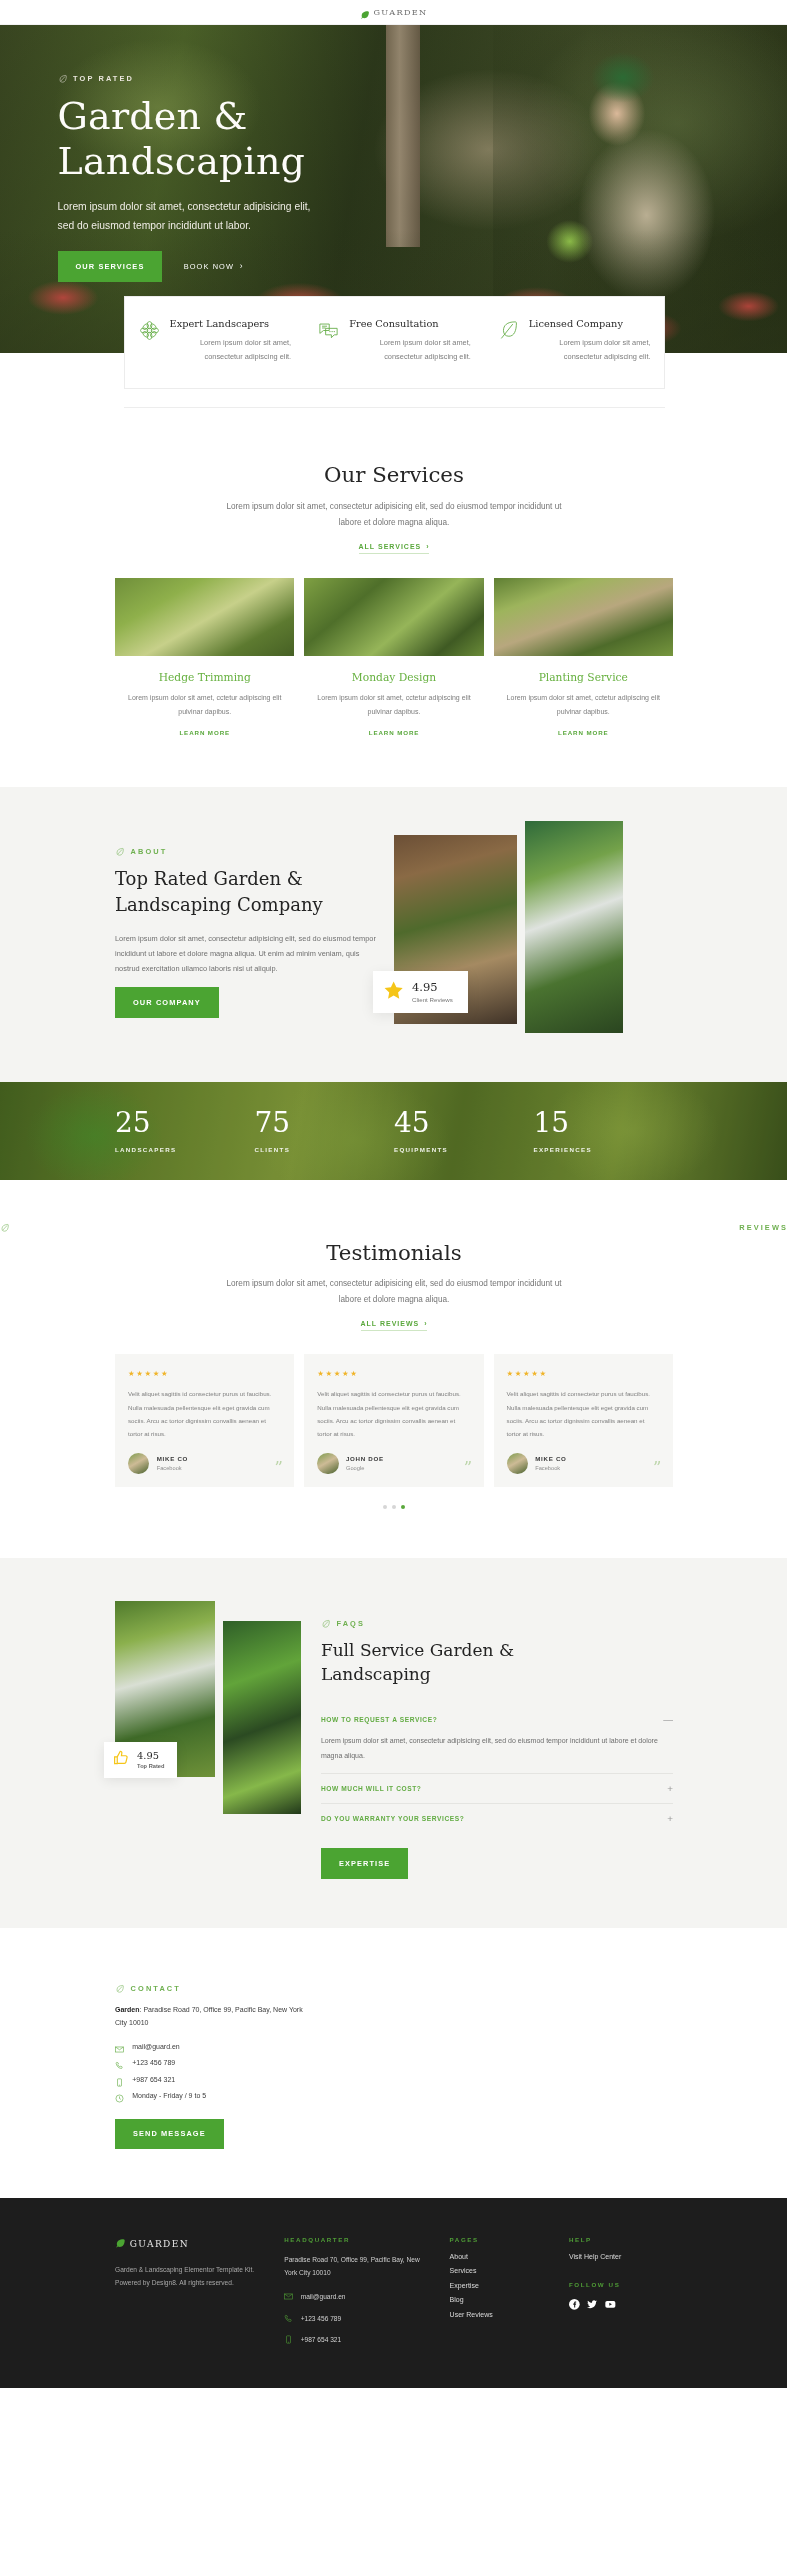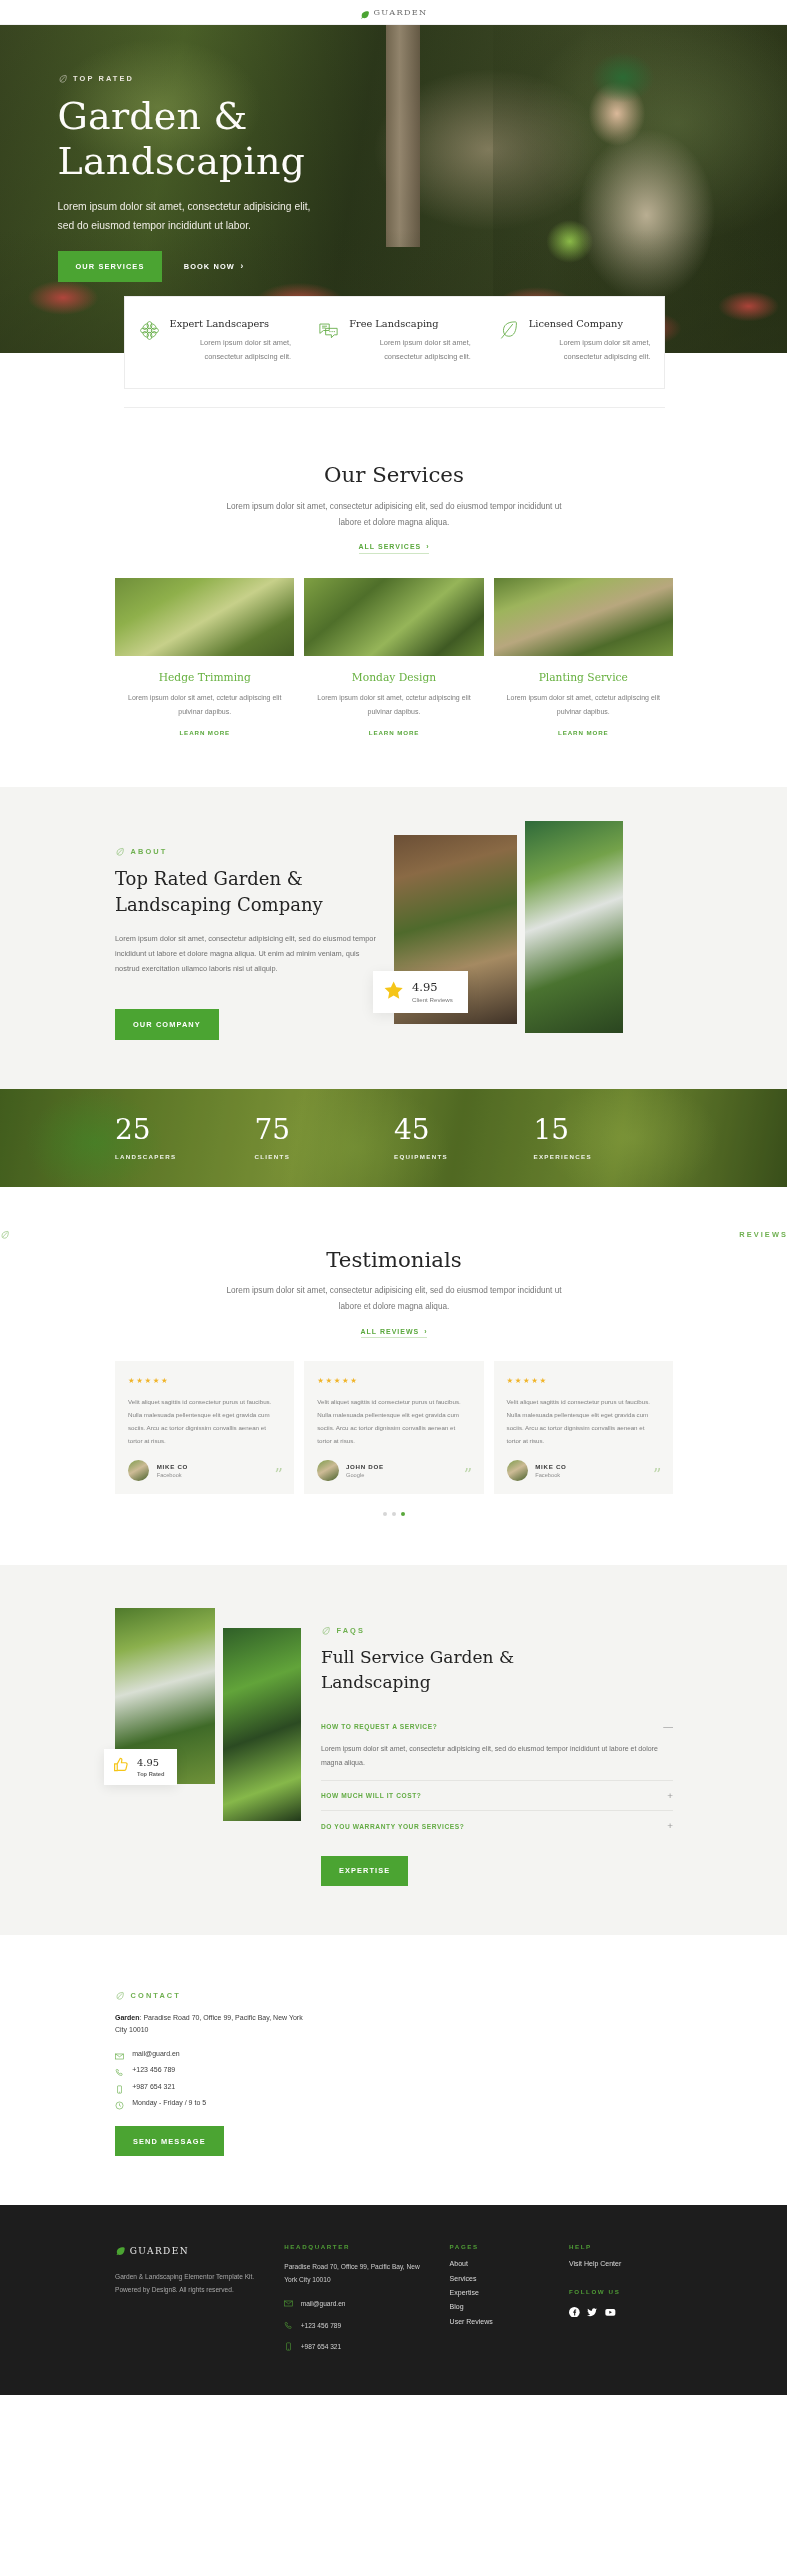--- a/index.html
+++ b/index.html
@@ -98,21 +98,21 @@
     display:inline-block;
     background: #4ba432;
     color: #ffffff;
     font-size: 7.4px; font-weight: 700; letter-spacing: 1.1px;
     padding: 10.7px 18px;
     text-decoration: none;
     border: none; cursor: pointer;
     font-family: "Liberation Sans", sans-serif;
   }
   .linkbtn {
-    color:#ffffff; font-size:7.4px; font-weight:700; letter-spacing:1.1px;
+    color:#ffffff; font-size:7.4px; font-weight:400; letter-spacing:1.1px;
     text-decoration:none; display:flex; align-items:center; gap:5.7px;
   }
   .linkbtn .chev { font-size: 8.2px; }
 
   
   .feature-wrap { position: relative; margin-top: -57px; }
   .features {
     width: 541px; margin: 0 auto;
     background:#fff;
     border: 0.8px solid #ececec;
@@ -173,21 +173,21 @@
   
   .about-sec { background:#f4f4f2; padding: 48px 0 49px; }
   .about-grid { width: 558px; margin: 0 auto; display:flex; gap: 18px; align-items: flex-start; }
   .about-left { width: 261px; padding-top: 11.5px; }
   .about-left .eyebrow { color:#6fb050; }
   .about-left h2 {
     font-family:"DejaVu Serif", serif; font-weight:400;
     font-size: 18px; line-height: 1.45; color:#232323; margin-top: 9.8px;
   }
   .about-left p.body { font-size: 7.4px; line-height: 2.05; color:#6f6f6f; margin-top: 13px; }
-  .about-left .btn { margin-top: 33px; }
+  .about-left .btn { margin-top: 11px; }
   .about-right { position: relative; flex:1; display:flex; gap: 8.2px; }
   .ph-a { width: 123px; height: 189px; background: linear-gradient(165deg,#6b4f36 0%, #8a6a45 20%, #4f6a2c 45%, #a58a62 68%, #3f3227 100%); }
   .ph-b { width: 98px; height: 212px; margin-top: -14.8px; background: linear-gradient(160deg,#2f6a3a 0%, #74a24a 25%, #dfe3df 45%, #4a7330 70%, #2a4520 100%); }
   .rating-badge {
     position:absolute; left: -21.3px; bottom: 19.7px;
     background:#fff; padding: 9px 14.8px 9px 9.8px;
     display:flex; align-items:center; gap: 8.2px;
     box-shadow: 0 3.3px 13px rgba(0,0,0,.08);
   }
   .rating-badge .val { font-family:"DejaVu Serif", serif; font-size: 11.5px; color:#2b2b2b; }
@@ -375,21 +375,21 @@
         <svg viewBox="0 0 32 32" width="23" height="23" fill="none" stroke="#62ab43" stroke-width="1.2">
           <path d="M4 7h13v9H9l-5 4V7z"></path>
             <path d="M12 13h16v9h-4l-4 4v-4h-8v-9z"></path>
           <circle cx="18" cy="17.5" r=".9" fill="#62ab43" stroke="none"></circle>
           <circle cx="21" cy="17.5" r=".9" fill="#62ab43" stroke="none"></circle>
           <circle cx="24" cy="17.5" r=".9" fill="#62ab43" stroke="none"></circle>
           <path d="M7 10h7M7 12.5h5"></path>
         </svg>
       </span>
       <div>
-        <h3>Free Landscaping</h3>
+        <h3>Free Consultation</h3>
         <p>Lorem ipsum dolor sit amet, consectetur adipiscing elit.</p>
       </div>
     </div>
 
     <div class="feature">
       <span class="fico">
         <svg viewBox="0 0 32 32" width="23" height="23" fill="none" stroke="#62ab43" stroke-width="1.2">
           <path d="M25 4c-11 0-16 5-16 12 0 5 3 8 7.5 8C24 24 27 16 27 5.5 27 4.6 26.4 4 25 4z"></path>
           <path d="M22 7L6 27"></path>
         </svg>

